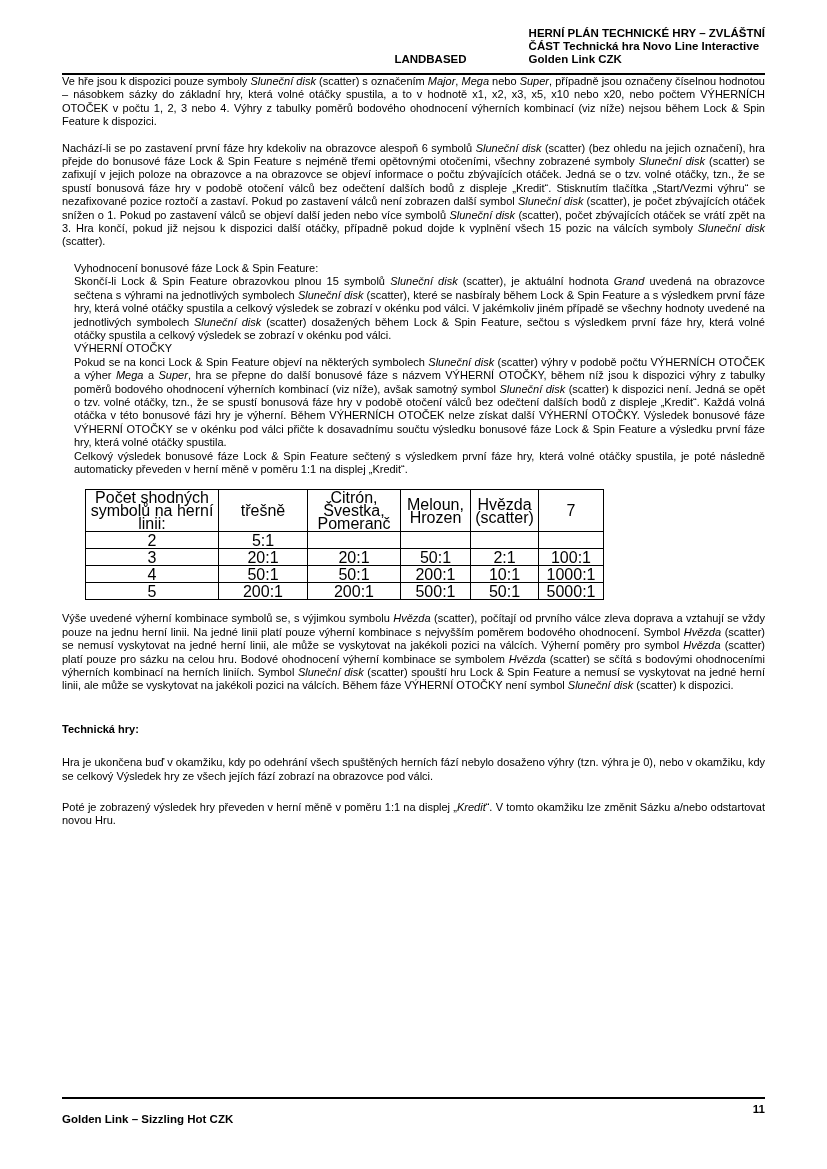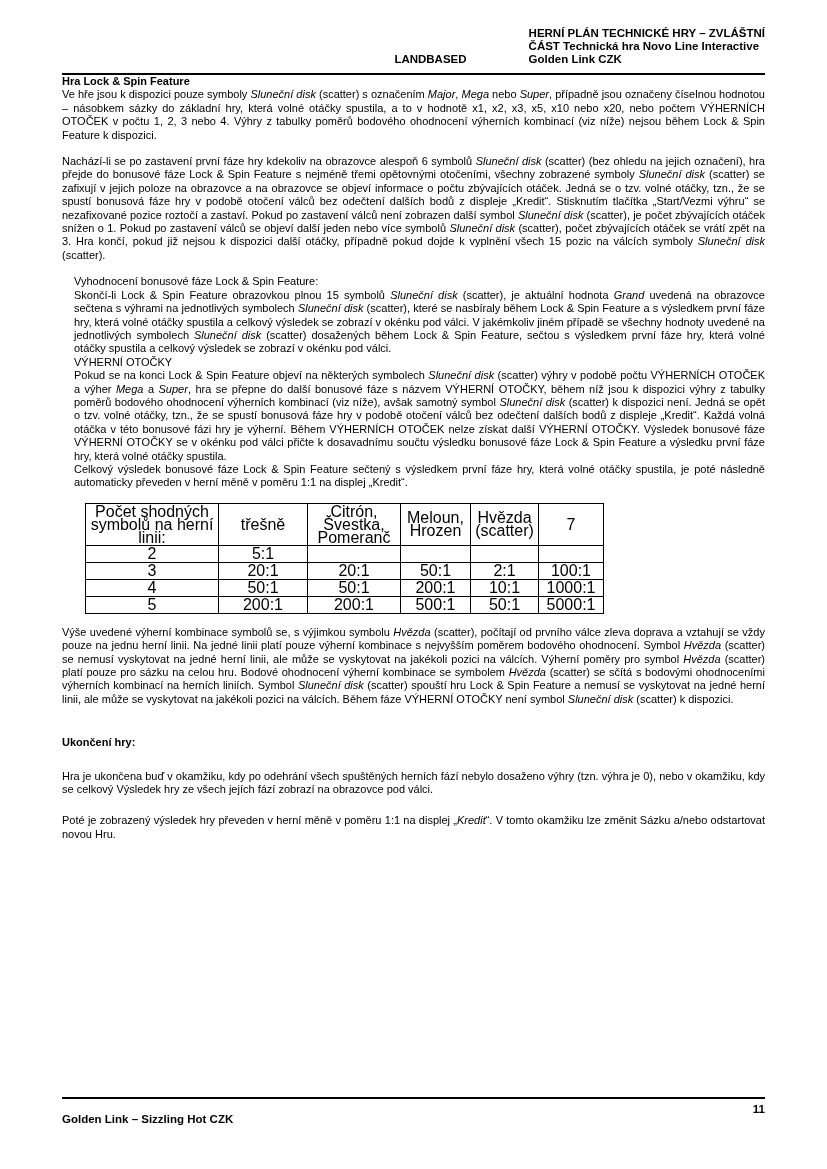--- a/index.html
+++ b/index.html
@@ -54,21 +54,20 @@
       <div>LANDBASED</div>
       <div class="hdr-right">
         <div>HERNÍ PLÁN TECHNICKÉ HRY – ZVLÁŠTNÍ</div>
         <div>ČÁST Technická hra Novo Line Interactive</div>
         <div>Golden Link CZK</div>
       </div>
     </div>
     <hr class="rule">
 
     <div class="doc">
-      <p class="h1">Hra Lock &amp; Spin Feature</p>
       <p>Ve hře jsou k dispozici pouze symboly <i>Sluneční disk</i> (scatter) s označením <i>Major</i>, <i>Mega</i> nebo <i>Super</i>, případně jsou označeny číselnou hodnotou – násobkem sázky do základní hry, která volné otáčky spustila, a to v hodnotě x1, x2, x3, x5, x10 nebo x20, nebo počtem VÝHERNÍCH OTOČEK v počtu 1, 2, 3 nebo 4. Výhry z tabulky poměrů bodového ohodnocení výherních kombinací (viz níže) nejsou během Lock &amp; Spin Feature k dispozici.</p>
 
       <p class="mt">Nachází-li se po zastavení první fáze hry kdekoliv na obrazovce alespoň 6 symbolů <i>Sluneční disk</i> (scatter) (bez ohledu na jejich označení), hra přejde do bonusové fáze Lock &amp; Spin Feature s nejméně třemi opětovnými otočeními, všechny zobrazené symboly <i>Sluneční disk</i> (scatter) se zafixují v jejich poloze na obrazovce a na obrazovce se objeví informace o počtu zbývajících otáček. Jedná se o tzv. volné otáčky, tzn., že se spustí bonusová fáze hry v podobě otočení válců bez odečtení dalších bodů z displeje „Kredit“. Stisknutím tlačítka „Start/Vezmi výhru“ se nezafixované pozice roztočí a zastaví. Pokud po zastavení válců není zobrazen další symbol <i>Sluneční disk</i> (scatter), je počet zbývajících otáček snížen o 1. Pokud po zastavení válců se objeví další jeden nebo více symbolů <i>Sluneční disk</i> (scatter), počet zbývajících otáček se vrátí zpět na 3. Hra končí, pokud již nejsou k dispozici další otáčky, případně pokud dojde k vyplnění všech 15 pozic na válcích symboly <i>Sluneční disk</i> (scatter).</p>
 
       <div class="block">
         <p>Vyhodnocení bonusové fáze Lock &amp; Spin Feature:</p>
         <p>Skončí-li Lock &amp; Spin Feature obrazovkou plnou 15 symbolů <i>Sluneční disk</i> (scatter), je aktuální hodnota <i>Grand</i> uvedená na obrazovce sečtena s výhrami na jednotlivých symbolech <i>Sluneční disk</i> (scatter), které se nasbíraly během Lock &amp; Spin Feature a s výsledkem první fáze hry, která volné otáčky spustila a celkový výsledek se zobrazí v okénku pod válci. V jakémkoliv jiném případě se všechny hodnoty uvedené na jednotlivých symbolech <i>Sluneční disk</i> (scatter) dosažených během Lock &amp; Spin Feature, sečtou s výsledkem první fáze hry, která volné otáčky spustila a celkový výsledek se zobrazí v okénku pod válci.</p>
         <p>VÝHERNÍ OTOČKY</p>
         <p>Pokud se na konci Lock &amp; Spin Feature objeví na některých symbolech <i>Sluneční disk</i> (scatter) výhry v podobě počtu VÝHERNÍCH OTOČEK a výher <i>Mega</i> a <i>Super</i>, hra se přepne do další bonusové fáze s názvem VÝHERNÍ OTOČKY, během níž jsou k dispozici výhry z tabulky poměrů bodového ohodnocení výherních kombinací (viz níže), avšak samotný symbol <i>Sluneční disk</i> (scatter) k dispozici není. Jedná se opět o tzv. volné otáčky, tzn., že se spustí bonusová fáze hry v podobě otočení válců bez odečtení dalších bodů z displeje „Kredit“. Každá volná otáčka v této bonusové fázi hry je výherní. Během VÝHERNÍCH OTOČEK nelze získat další VÝHERNÍ OTOČKY. Výsledek bonusové fáze VÝHERNÍ OTOČKY se v okénku pod válci přičte k dosavadnímu součtu výsledku bonusové fáze Lock &amp; Spin Feature a výsledku první fáze hry, která volné otáčky spustila.</p>
         <p>Celkový výsledek bonusové fáze Lock &amp; Spin Feature sečtený s výsledkem první fáze hry, která volné otáčky spustila, je poté následně automaticky převeden v herní měně v poměru 1:1 na displej „Kredit“.</p>
@@ -127,21 +126,21 @@
             <td>200:1</td>
             <td>500:1</td>
             <td>50:1</td>
             <td>5000:1</td>
           </tr>
         </tbody>
       </table>
 
       <p>Výše uvedené výherní kombinace symbolů se, s výjimkou symbolu <i>Hvězda</i> (scatter), počítají od prvního válce zleva doprava a vztahují se vždy pouze na jednu herní linii. Na jedné linii platí pouze výherní kombinace s nejvyšším poměrem bodového ohodnocení. Symbol <i>Hvězda</i> (scatter) se nemusí vyskytovat na jedné herní linii, ale může se vyskytovat na jakékoli pozici na válcích. Výherní poměry pro symbol <i>Hvězda</i> (scatter) platí pouze pro sázku na celou hru. Bodové ohodnocení výherní kombinace se symbolem <i>Hvězda</i> (scatter) se sčítá s bodovými ohodnoceními výherních kombinací na herních liniích. Symbol <i>Sluneční disk</i> (scatter) spouští hru Lock &amp; Spin Feature a nemusí se vyskytovat na jedné herní linii, ale může se vyskytovat na jakékoli pozici na válcích. Během fáze VÝHERNÍ OTOČKY není symbol <i>Sluneční disk</i> (scatter) k dispozici.</p>
 
-      <p class="h1 mt-big">Ukončení hry:</p>
+      <p class="h1 mt-big">Technická hry:</p>
 
       <p class="mt-20">Hra je ukončena buď v okamžiku, kdy po odehrání všech spuštěných herních fází nebylo dosaženo výhry (tzn. výhra je 0), nebo v okamžiku, kdy se celkový Výsledek hry ze všech jejích fází zobrazí na obrazovce pod válci.</p>
 
       <p class="mt-18">Poté je zobrazený výsledek hry převeden v herní měně v poměru 1:1 na displej „<i>Kredit</i>“. V tomto okamžiku lze změnit Sázku a/nebo odstartovat novou Hru.</p>
     </div>
   </div>
 
   <div class="footer">
     <span>Golden Link – Sizzling Hot CZK</span>
     <span class="pagenum">11</span>

